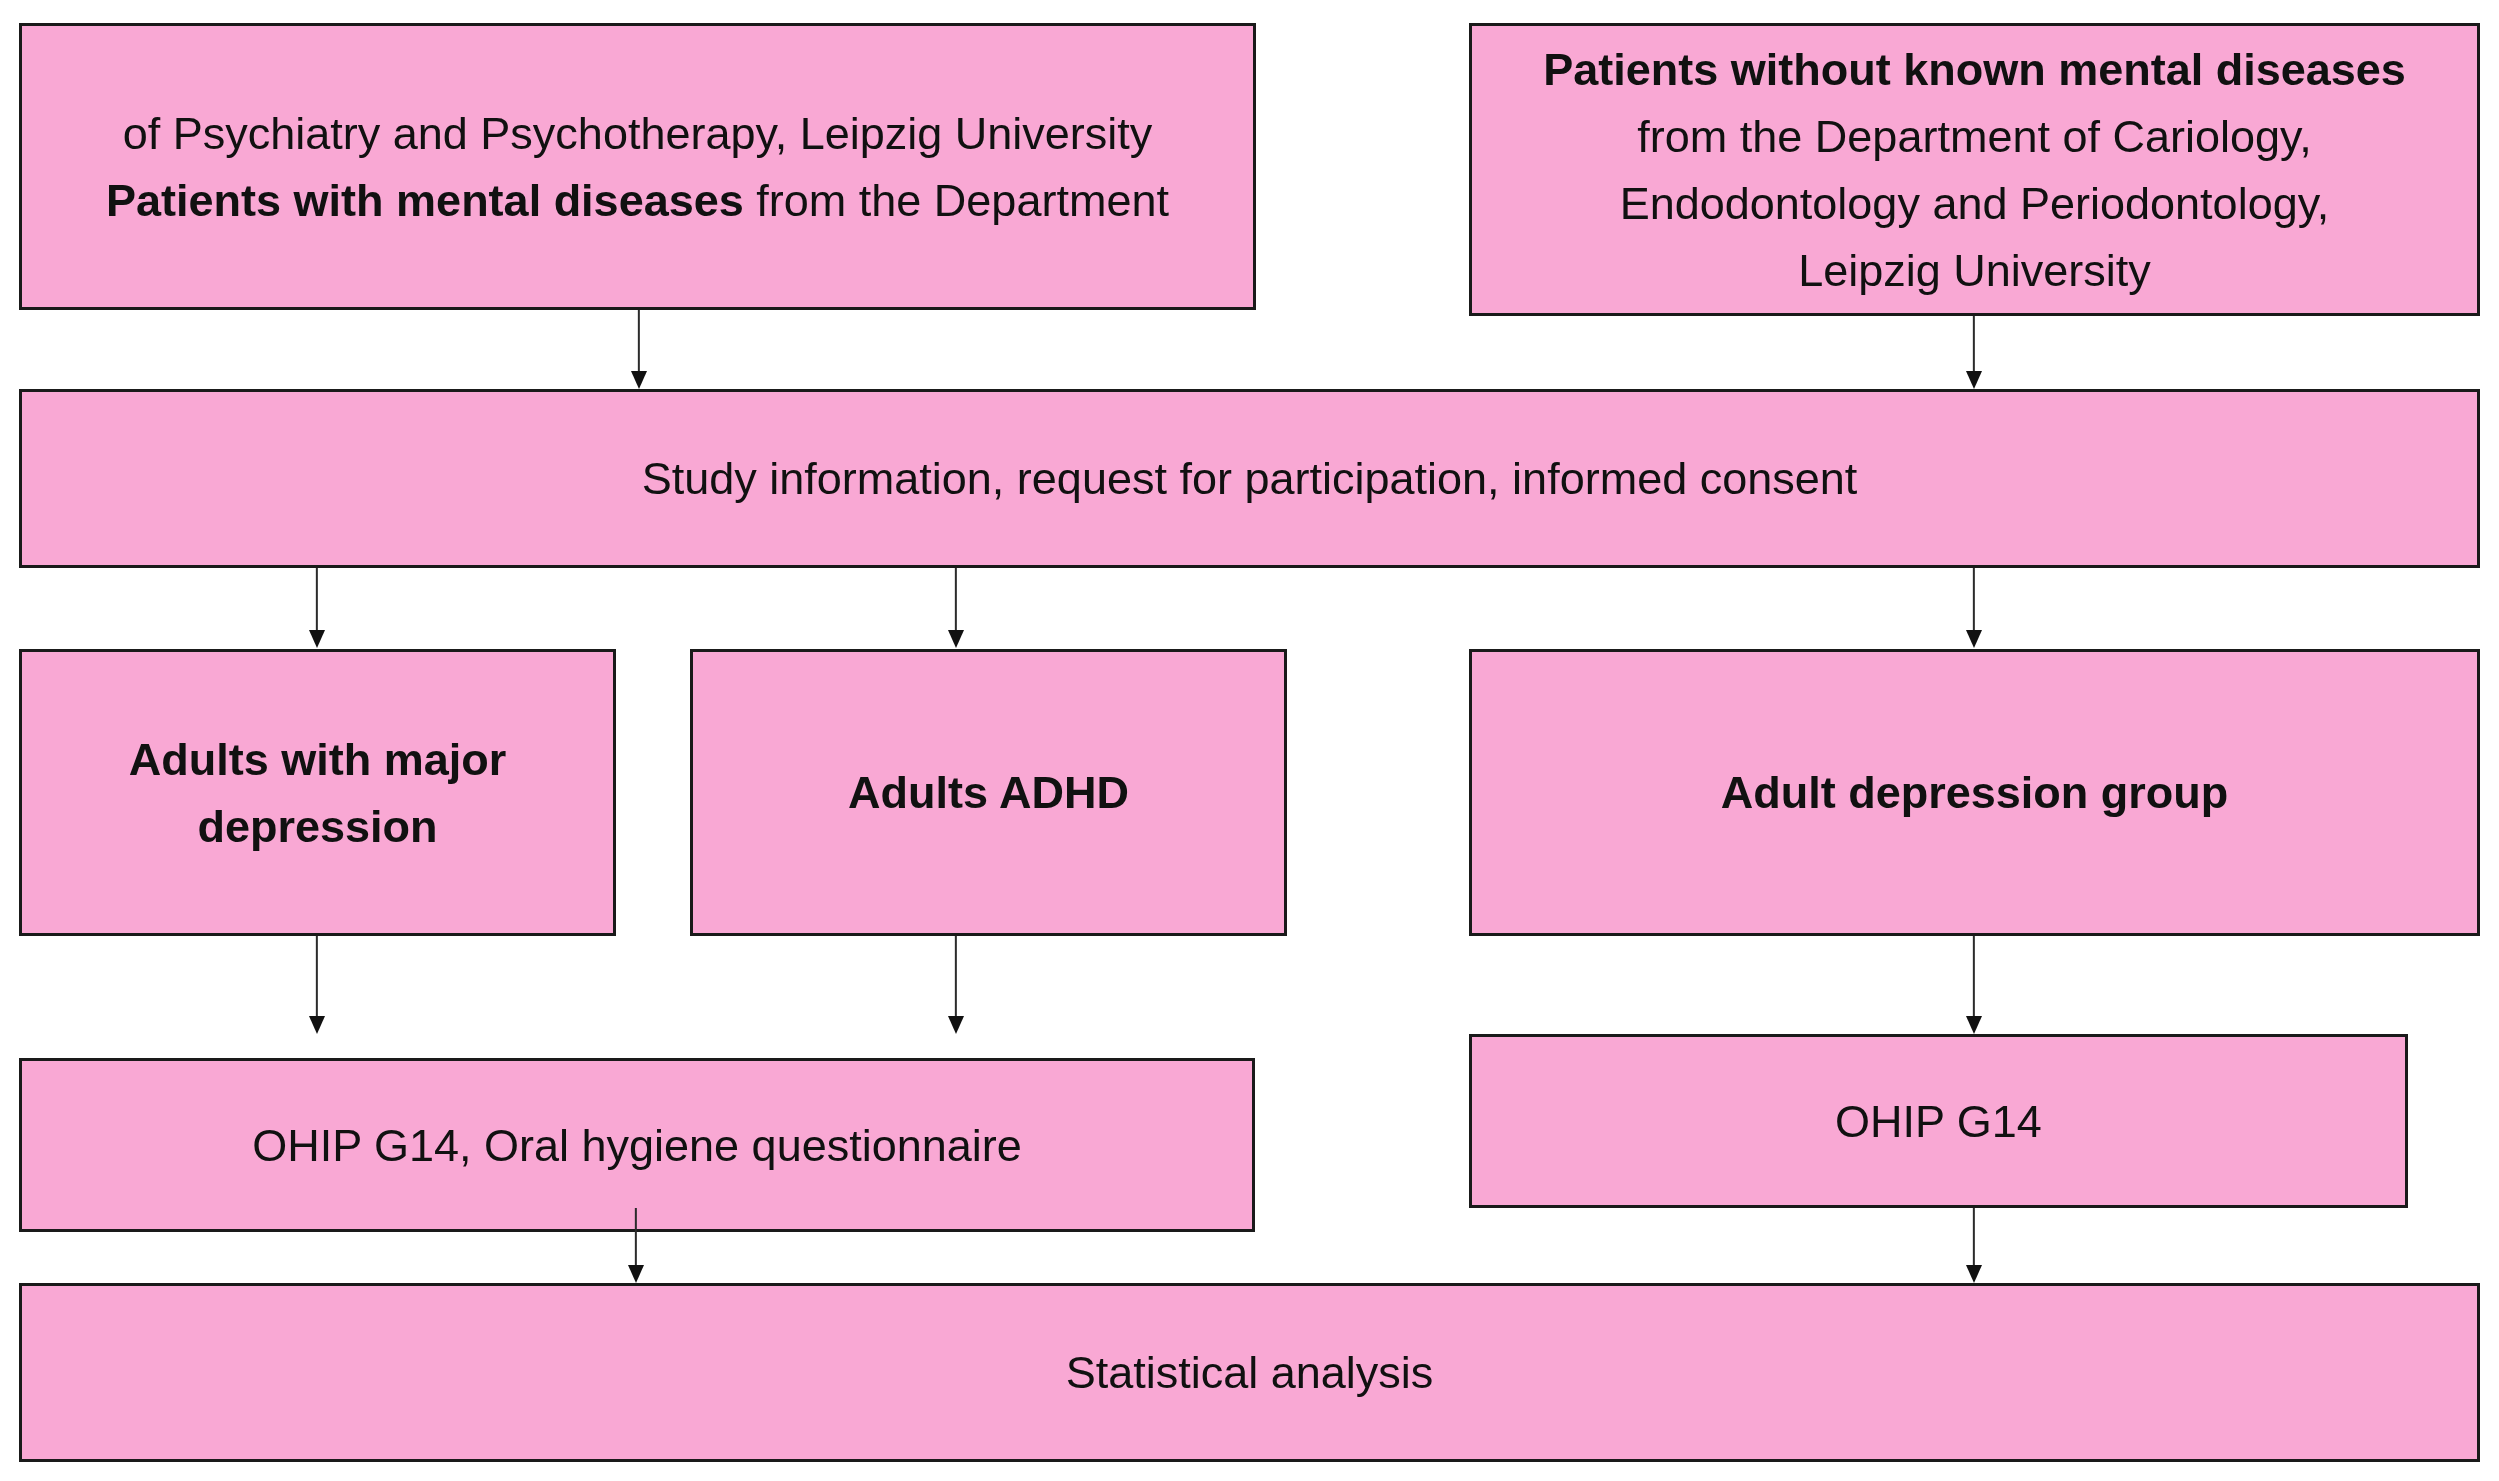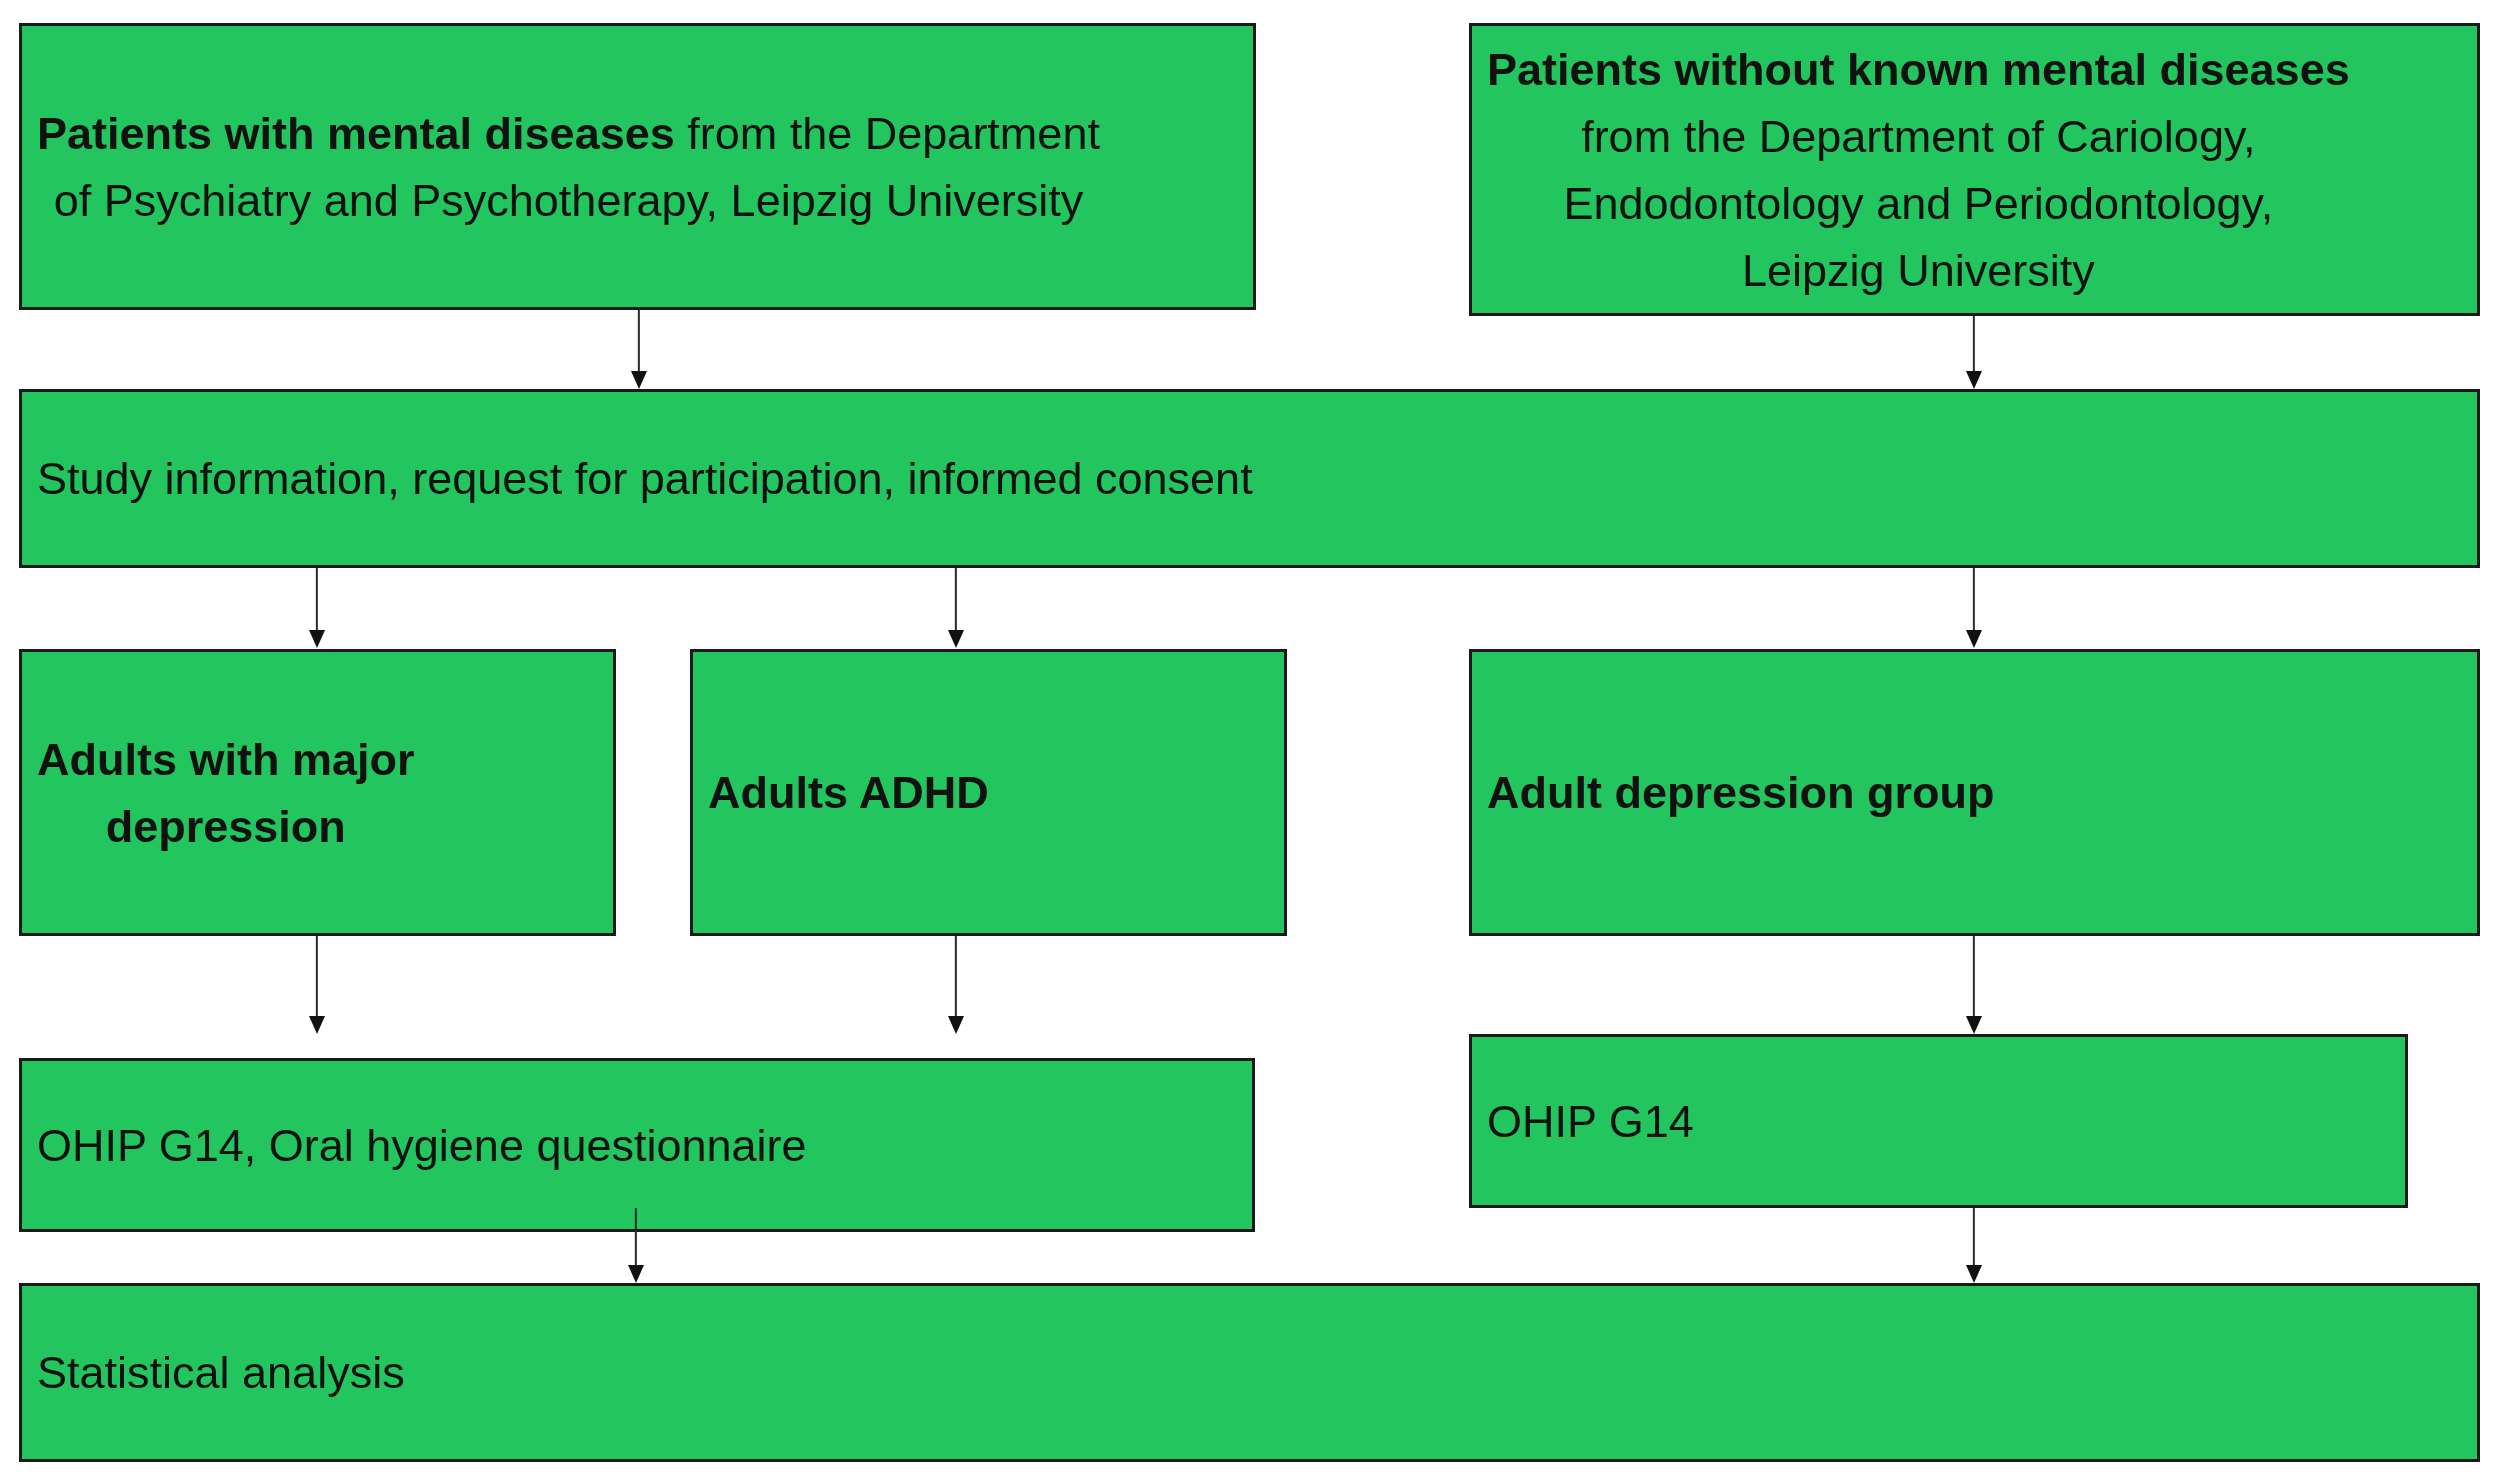--- a/index.html
+++ b/index.html
@@ -12,24 +12,24 @@
     width: 2500px;
     height: 1482px;
     background: #ffffff;
     font-family: "Liberation Sans", "DejaVu Sans", sans-serif;
     color: #111111;
   }
   .box {
     position: absolute;
     box-sizing: border-box;
     border: 3px solid #1a1a1a;
-    background: #22c55e;
+    background: #f9a8d4;
     display: flex;
     align-items: center;
-    justify-content: flex-start;
+    justify-content: center;
     text-align: center;
     font-size: 45px;
     line-height: 67px;
     padding: 7.6px 15px;
   }
   .bold { font-weight: 700; }
   
   #b-patients-mental       { left: 19px;   top: 23px;   width: 1237px; height: 287px; }
   #b-patients-without      { left: 1469px; top: 23px;   width: 1011px; height: 293px; }
   #b-study-info            { left: 19px;   top: 389px;  width: 2461px; height: 179px; }
@@ -72,22 +72,22 @@
   #a-ohipleft-stats      { left: 627px;  top: 1208px; height: 75px;  }
   #a-ohipright-stats     { left: 1965px; top: 1208px; height: 75px;  }
 </style>
 </head>
 <body>
 
 <div class="canvas">
 
   <div class="box" id="b-patients-mental">
     <div>
+      <div>of Psychiatry and Psychotherapy, Leipzig University</div>
       <div><span class="bold">Patients with mental diseases</span><span> from the Department</span></div>
-      <div>of Psychiatry and Psychotherapy, Leipzig University</div>
     </div>
   </div>
 
   <div class="box" id="b-patients-without">
     <div>
       <div class="bold">Patients without known mental diseases</div>
       <div>from the Department of Cariology,</div>
       <div>Endodontology and Periodontology,</div>
       <div>Leipzig University</div>
     </div>

